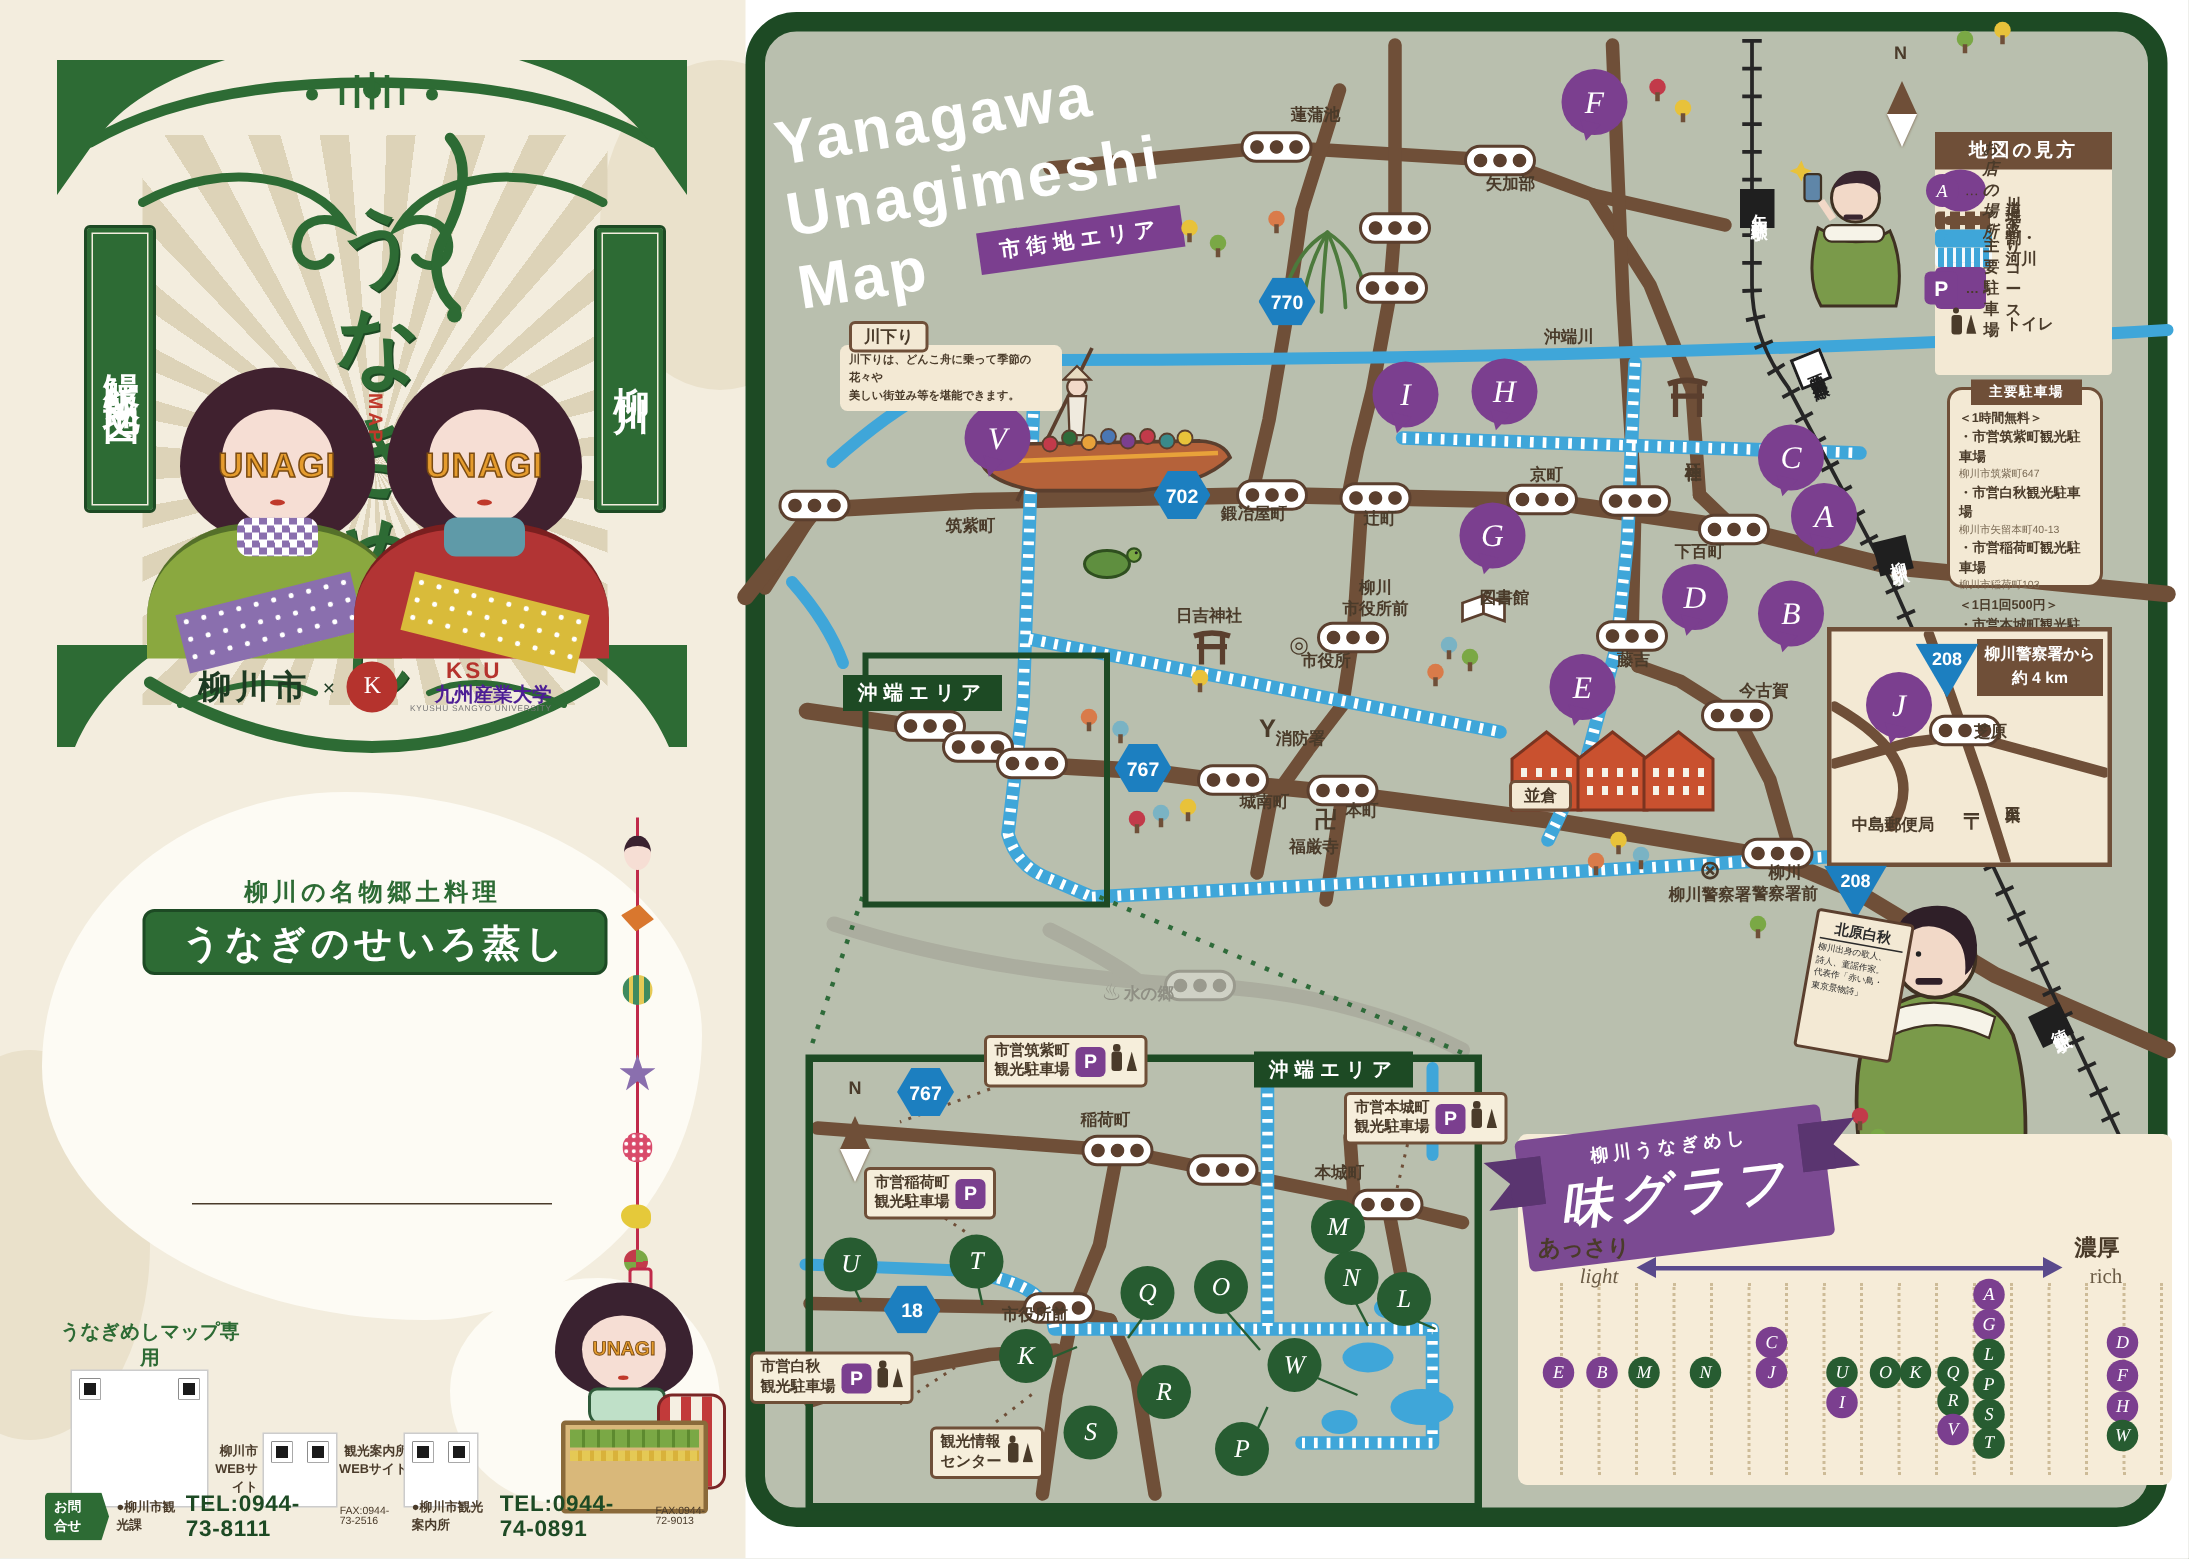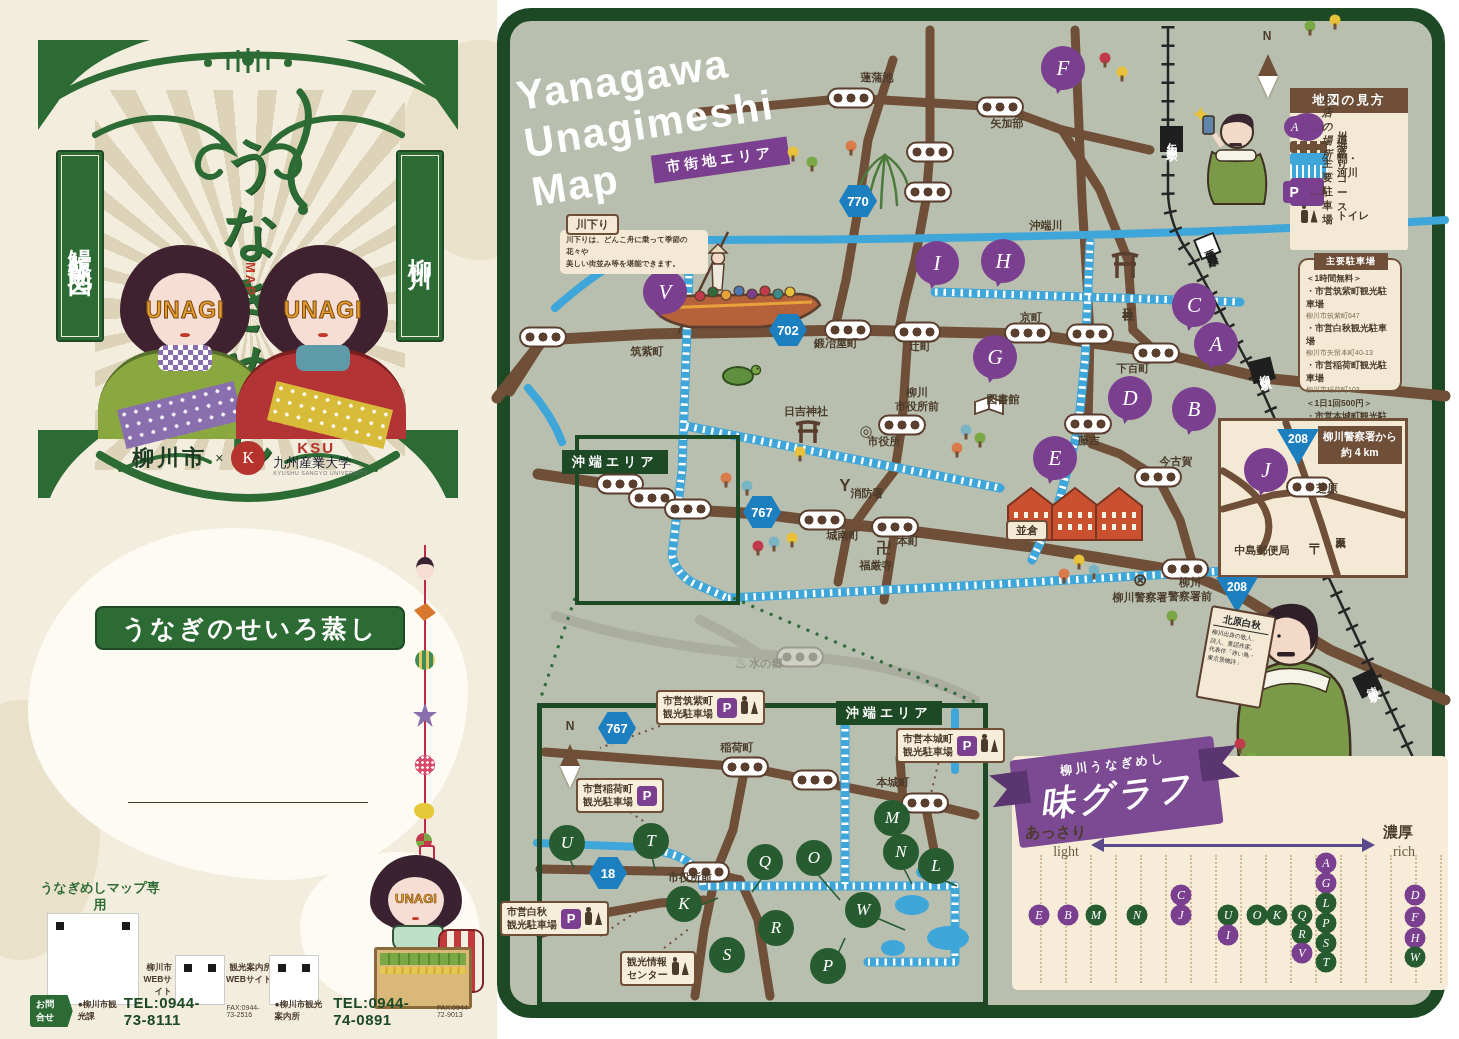--- a/index.html
+++ b/index.html
@@ -40,21 +40,21 @@
   .obiL{position:absolute;left:10px;top:150px;width:120px;height:40px;background:#8a6fae;
     background-image:radial-gradient(#fff 1.5px,transparent 2px);background-size:12px 12px;transform:rotate(-14deg);}
   .obiR{position:absolute;left:22px;top:150px;width:120px;height:40px;background:#d9bb3a;
     background-image:radial-gradient(#fff 1.5px,transparent 2px);background-size:12px 12px;transform:rotate(14deg);}
   .collabo{position:absolute;left:60px;top:436px;width:380px;height:44px;display:flex;align-items:center;justify-content:center;gap:8px;}
   .collabo .city{font-size:22px;font-weight:bold;color:#1d3a22;letter-spacing:3px;}
   .collabo .x{font-size:14px;color:#1d3a22;}
   .ksulogo{width:34px;height:34px;border-radius:50%;background:#b5332d;color:#fff;display:flex;align-items:center;justify-content:center;font-size:16px;font-family:"Liberation Serif",serif;}
   .ksublock{display:flex;flex-direction:column;line-height:1.1;}
   .ksublock .ksu{color:#b5332d;font-weight:bold;font-size:15px;letter-spacing:2px;margin-left:24px;}
-  .ksublock .univ{color:#0f172a;font-weight:normal;font-size:13px;}
+  .ksublock .univ{color:#4c1d95;font-weight:bold;font-size:13px;text-align:right;}
   .ksublock .unive{color:#777;font-size:5.5px;letter-spacing:.5px;}
   .credit{position:absolute;left:0;top:508px;width:497px;text-align:center;font-size:10px;color:#333;}
   .lead{position:absolute;left:0;top:585px;width:497px;text-align:center;color:#2d6b34;font-size:16px;font-weight:bold;letter-spacing:3px;}
   .dishbox{position:absolute;left:95px;top:606px;width:306px;height:40px;background:#2d6b34;border:2px solid #1d4a24;border-radius:8px;
     color:#fff;font-size:25px;font-weight:bold;letter-spacing:3px;display:flex;align-items:center;justify-content:center;}
   .bodytxt{position:absolute;left:48px;top:660px;width:400px;text-align:center;color:#33602f;font-size:13.5px;font-weight:bold;line-height:1.75;}
   .divider{position:absolute;left:128px;top:802px;width:240px;height:0;border-top:1.5px solid #4a3b2a;}
   .notetxt{position:absolute;left:78px;top:812px;width:340px;color:#4a3b2a;font-size:8.5px;line-height:1.75;}
   .sagemon{position:absolute;left:424px;top:545px;width:2px;height:300px;background:#c02a4a;}
   .orn{position:absolute;border-radius:50%;}
@@ -269,20 +269,21 @@
       <span class="x">×</span>
       <span class="ksulogo">K</span>
       <span class="ksublock">
         <span class="ksu">KSU</span>
         <span class="univ">九州産業大学</span>
         <span class="unive">KYUSHU SANGYO UNIVERSITY</span>
       </span>
     </div>
 
     <div class="whiteblob"></div>
+    <div class="lead">柳川の名物郷土料理</div>
     <div class="dishbox">うなぎのせいろ蒸し</div>
     <div class="bodytxt">
 
     <div></div>
         <div></div>
         <div></div>
         <div></div>
         <div></div>
         <div></div>
       </div>
@@ -894,21 +895,21 @@
       </div>
     </div>
 
   <div class="taste"></div>
   <div class="ribbon">
     <div class="r1">柳川うなぎめし</div>
     <div class="r2">味グラフ</div>
   </div>
   <div class="tarrow"></div>
   <div class="tscale" style="left:1056px;top:832px;">あっさり</div>
-  <div class="tscale en" style="left:1066px;top:852px;">light</div>
+  <div class="tscale en" style="left:1066px;top:852px;font-style:italic;">light</div>
   <div class="tscale" style="left:1398px;top:832px;">濃厚</div>
   <div class="tscale en" style="left:1404px;top:852px;">rich</div>
   <div>
 
   <span class="tl p" style="position: absolute; left: 1039px; top: 915px;">E</span>
       <span class="tl p" style="position: absolute; left: 1068px; top: 915px;">B</span>
       <span class="tl g" style="position: absolute; left: 1096px; top: 915px;">M</span>
       <span class="tl g" style="position: absolute; left: 1137px; top: 915px;">N</span>
       <span class="tl p" style="position: absolute; left: 1181px; top: 895px;">C</span>
       <span class="tl p" style="position: absolute; left: 1181px; top: 915px;">J</span>

